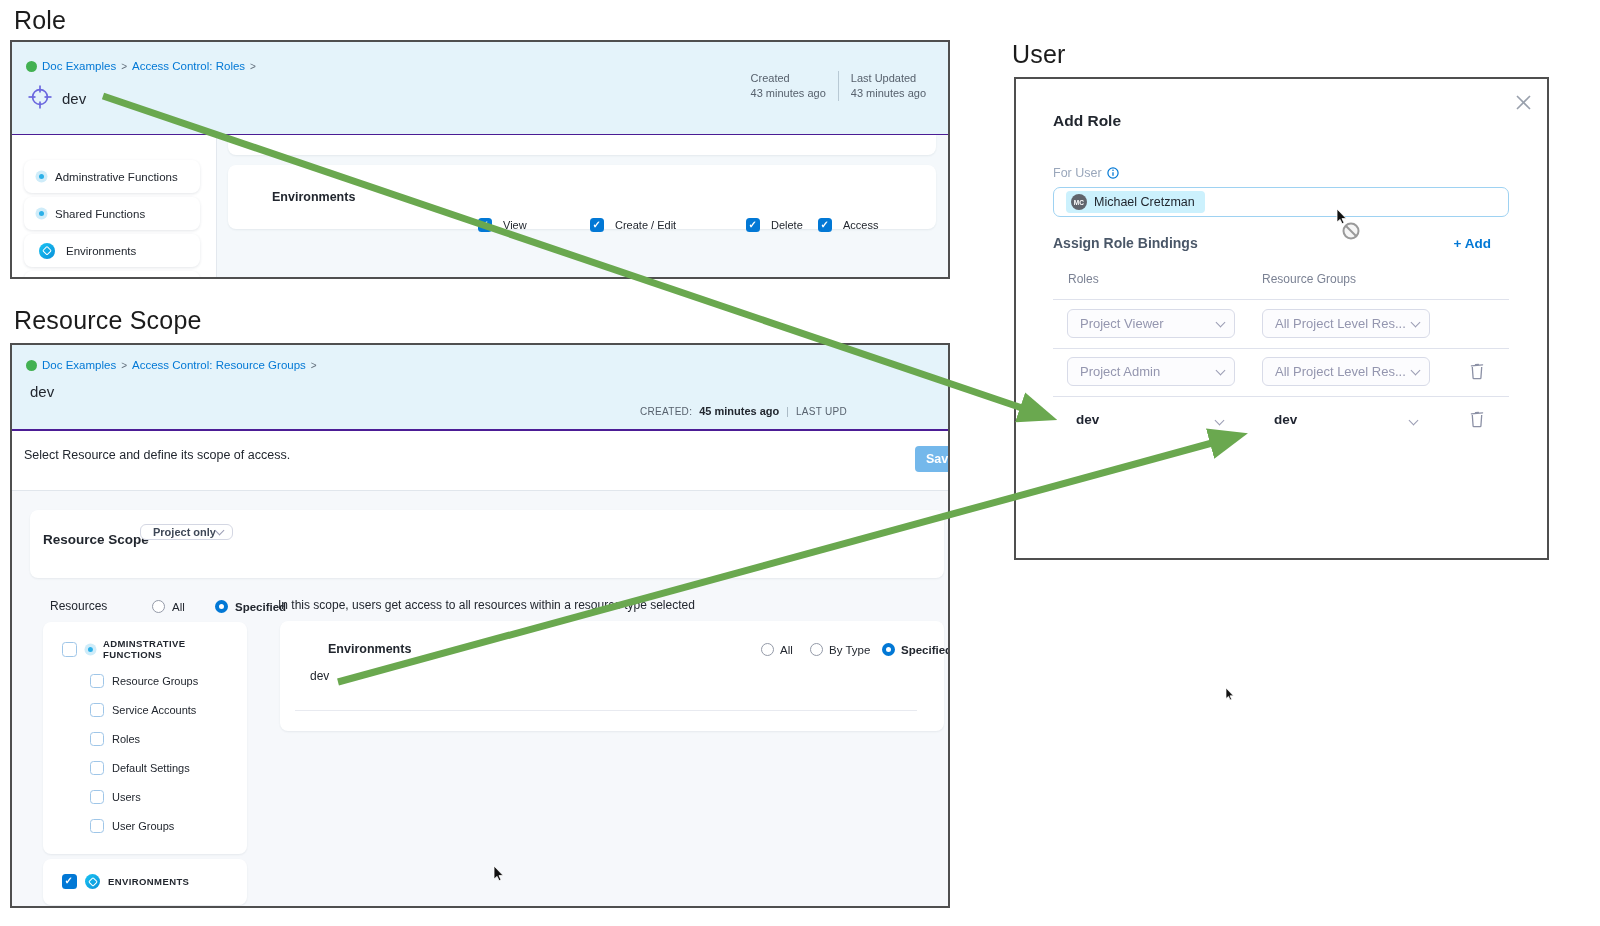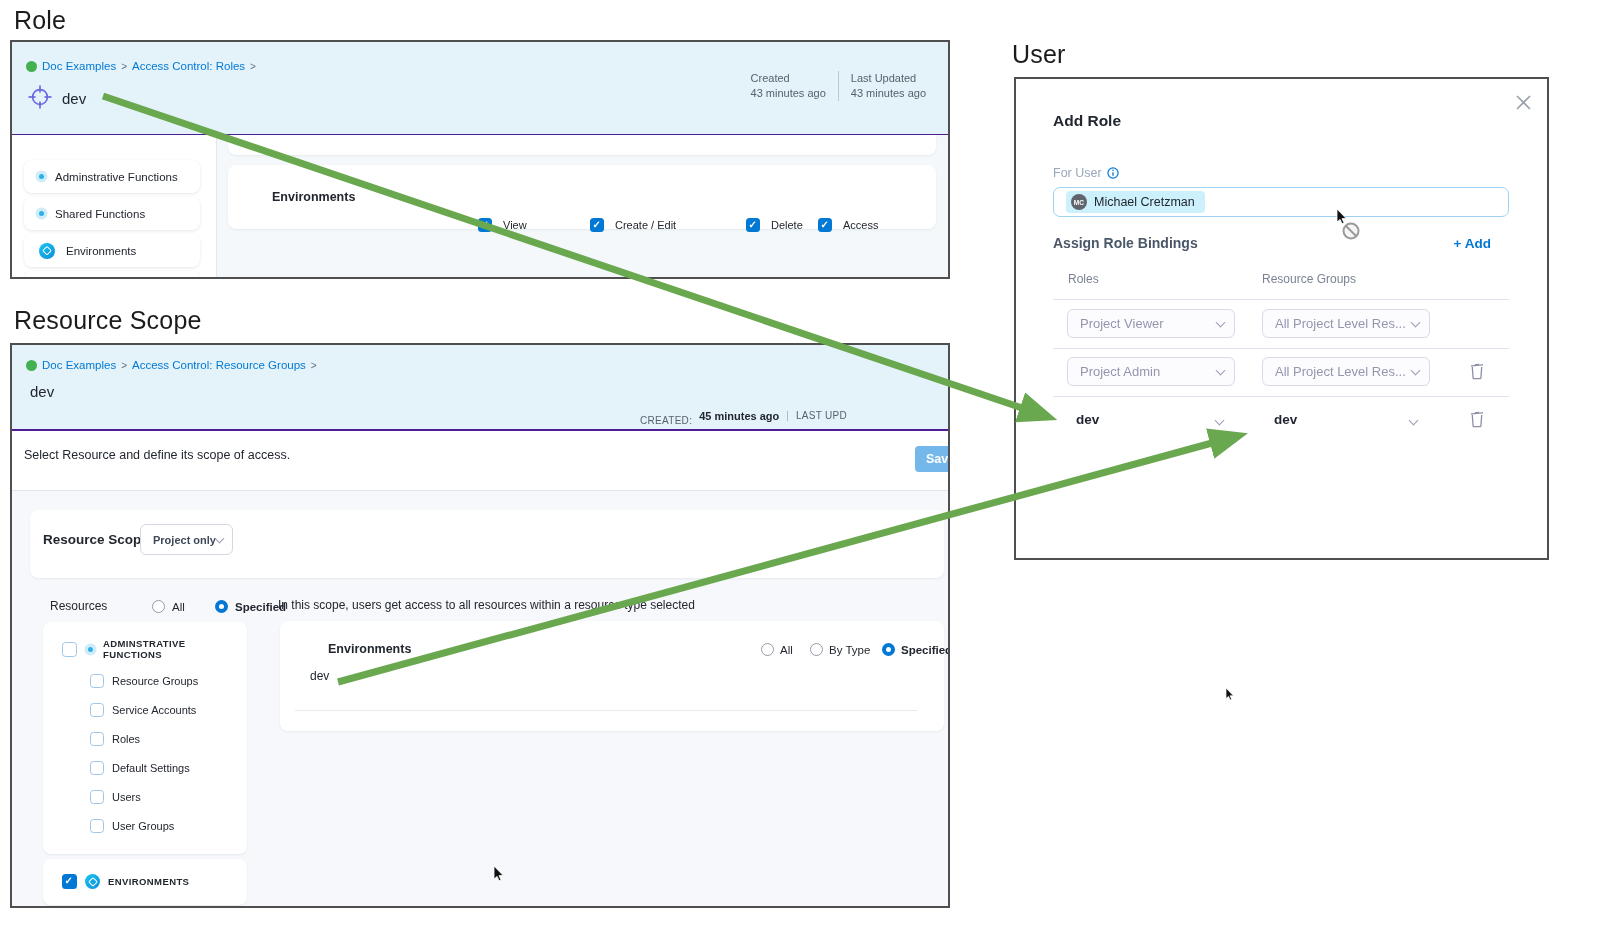--- a/index.html
+++ b/index.html
@@ -141,36 +141,36 @@
   <div class="band">
     <div class="crumbs" style="left:14px;top:14px;">
       <span class="green-dot"></span>
       <span>Doc Examples</span>
       <span class="crumb-sep">&gt;</span>
       <span>Access Control: Resource Groups</span>
       <span class="crumb-sep">&gt;</span>
     </div>
     <div class="abs" style="left:18px;top:38px;font-size:15px;font-weight:500;">dev</div>
     <div class="abs" style="left:628px;top:60px;white-space:nowrap;font-size:10px;display:flex;gap:7px;align-items:center;">
-      <span class="meta-label" style="letter-spacing:.3px;margin-top:10px;">CREATED:</span>
+      <span class="meta-label" style="letter-spacing:.3px;">CREATED:</span>
       <span style="font-size:11px;font-weight:bold;color:#22272f;">45 minutes ago</span>
       <span style="color:#9fb0bc;">|</span>
       <span class="meta-label" style="letter-spacing:.3px;">LAST UPD</span>
     </div>
   </div>
 
   <div class="abs" style="left:12px;top:103px;font-size:12.5px;color:#22272f;">Select Resource and define its scope of access.</div>
   <div class="abs" style="left:903px;top:101px;width:46px;height:26px;background:#74b8eb;border-radius:4px;color:#fff;font-size:12.5px;font-weight:600;display:flex;align-items:center;padding-left:11px;box-sizing:border-box;">Save</div>
   <div class="abs" style="left:0;right:0;top:145px;height:1px;background:#e1e6ec;"></div>
 
   <div id="rg-body">
 
     <div class="card abs" style="left:18px;top:19px;width:914px;height:68px;">
       <span class="abs" style="left:13px;top:22px;font-size:13.5px;font-weight:bold;">Resource Scope</span>
-      <div class="abs" style="left:110px;top:14px;width:93px;height:31px;border:1px solid #d4d7e3;border-radius:6px;background:#fff;display:flex;align-items:center;justify-content:space-between;padding:0 9px 0 12px;box-sizing:border-box;">
+      <div class="abs" style="left:110px;top:14px;width:93px;height:16px;border:1px solid #d4d7e3;border-radius:6px;background:#fff;display:flex;align-items:center;justify-content:space-between;padding:0 9px 0 12px;box-sizing:border-box;">
         <span style="font-size:11px;font-weight:bold;color:#3f4857;">Project only</span>
         <span class="chev" style="margin-top:-3px;"></span>
       </div>
     </div>
 
     <span class="abs" style="left:38px;top:108px;font-size:12px;font-weight:normal;">Resources</span>
     <label class="abs" style="left:140px;top:109px;display:flex;align-items:center;gap:7px;font-size:11.5px;">
       <span class="radio"></span>
       <span>All</span>
     </label>

